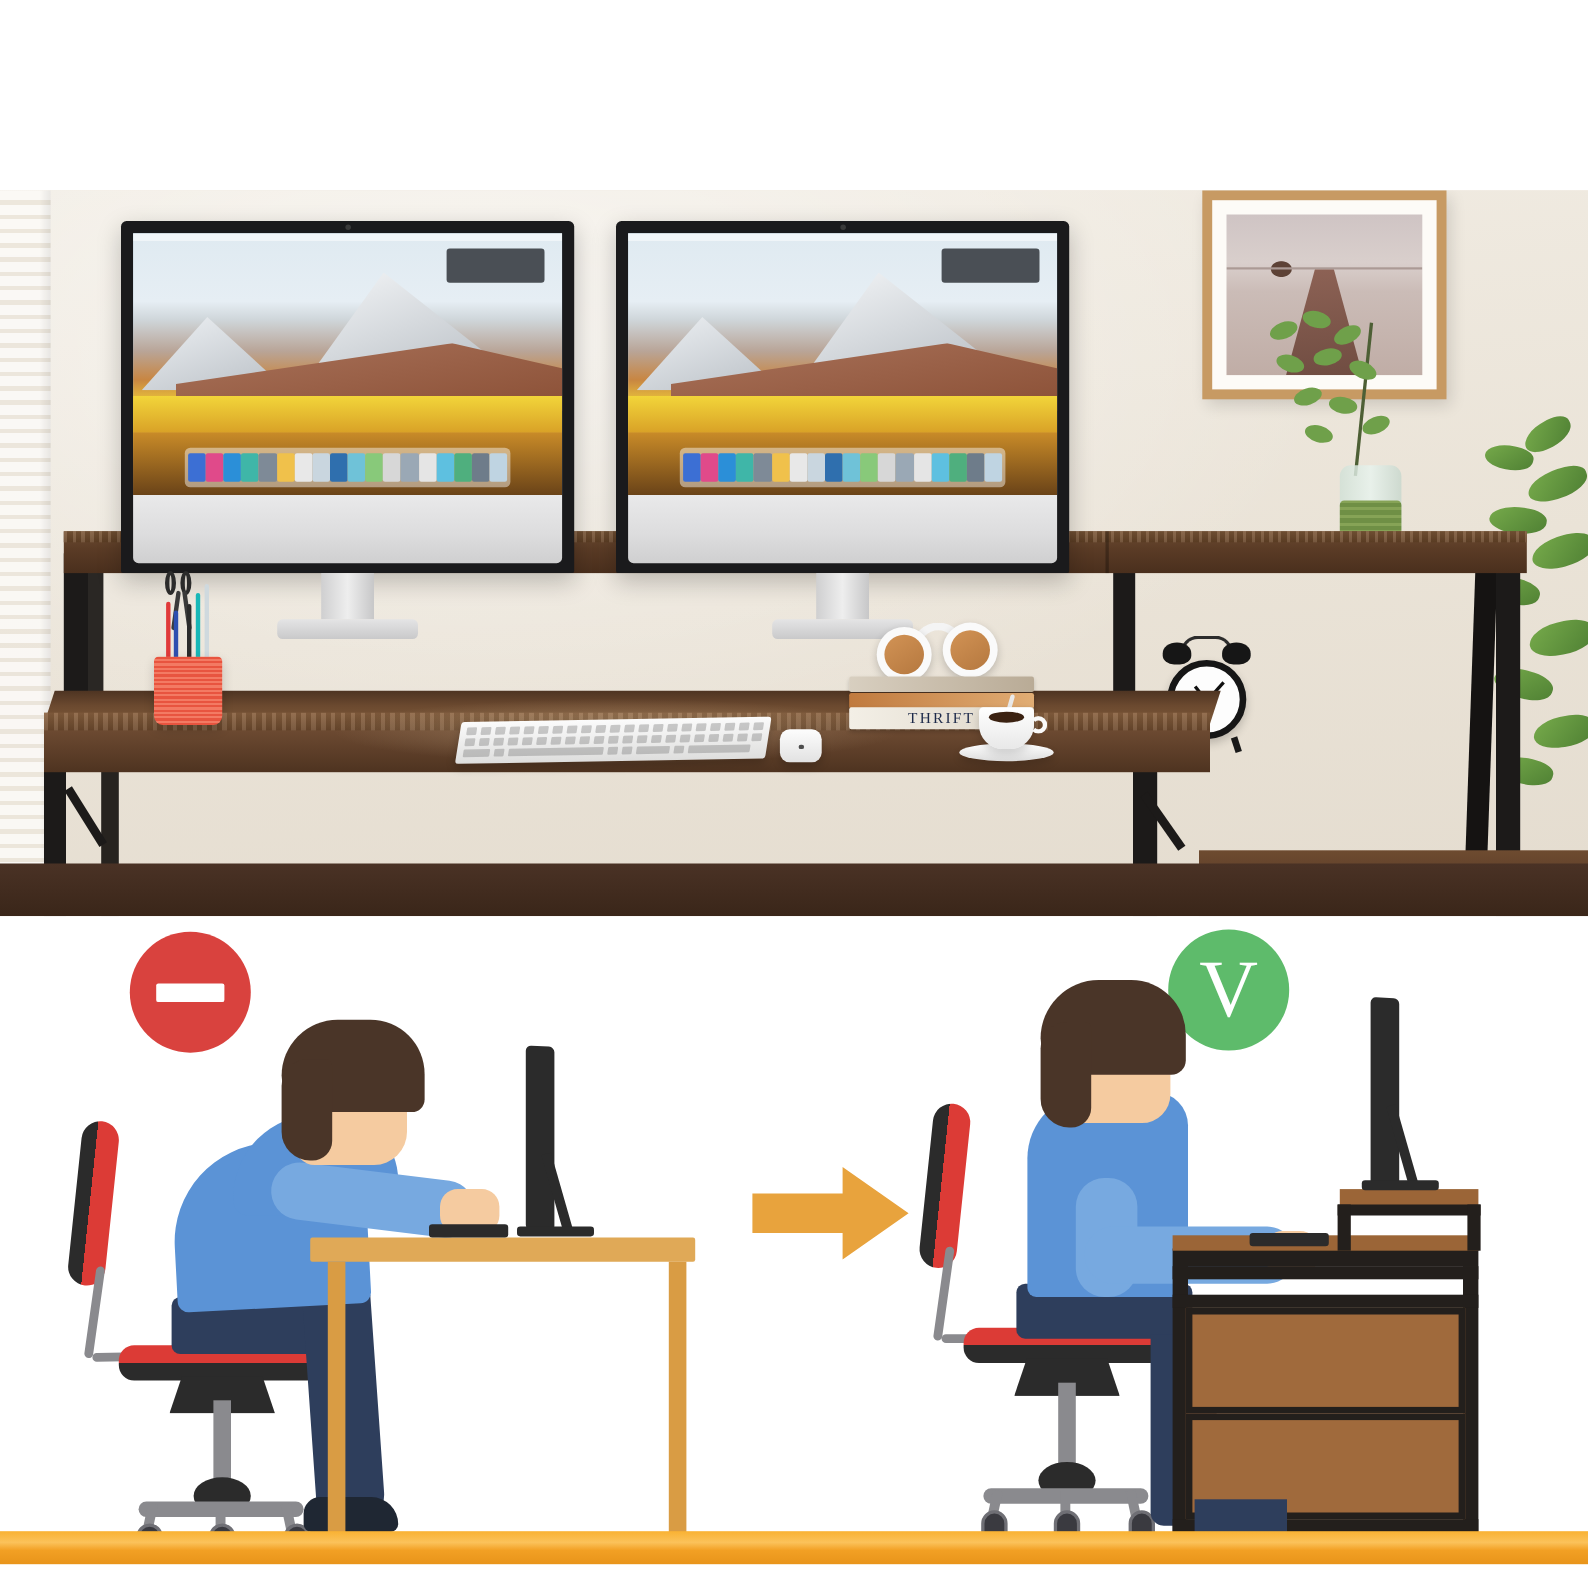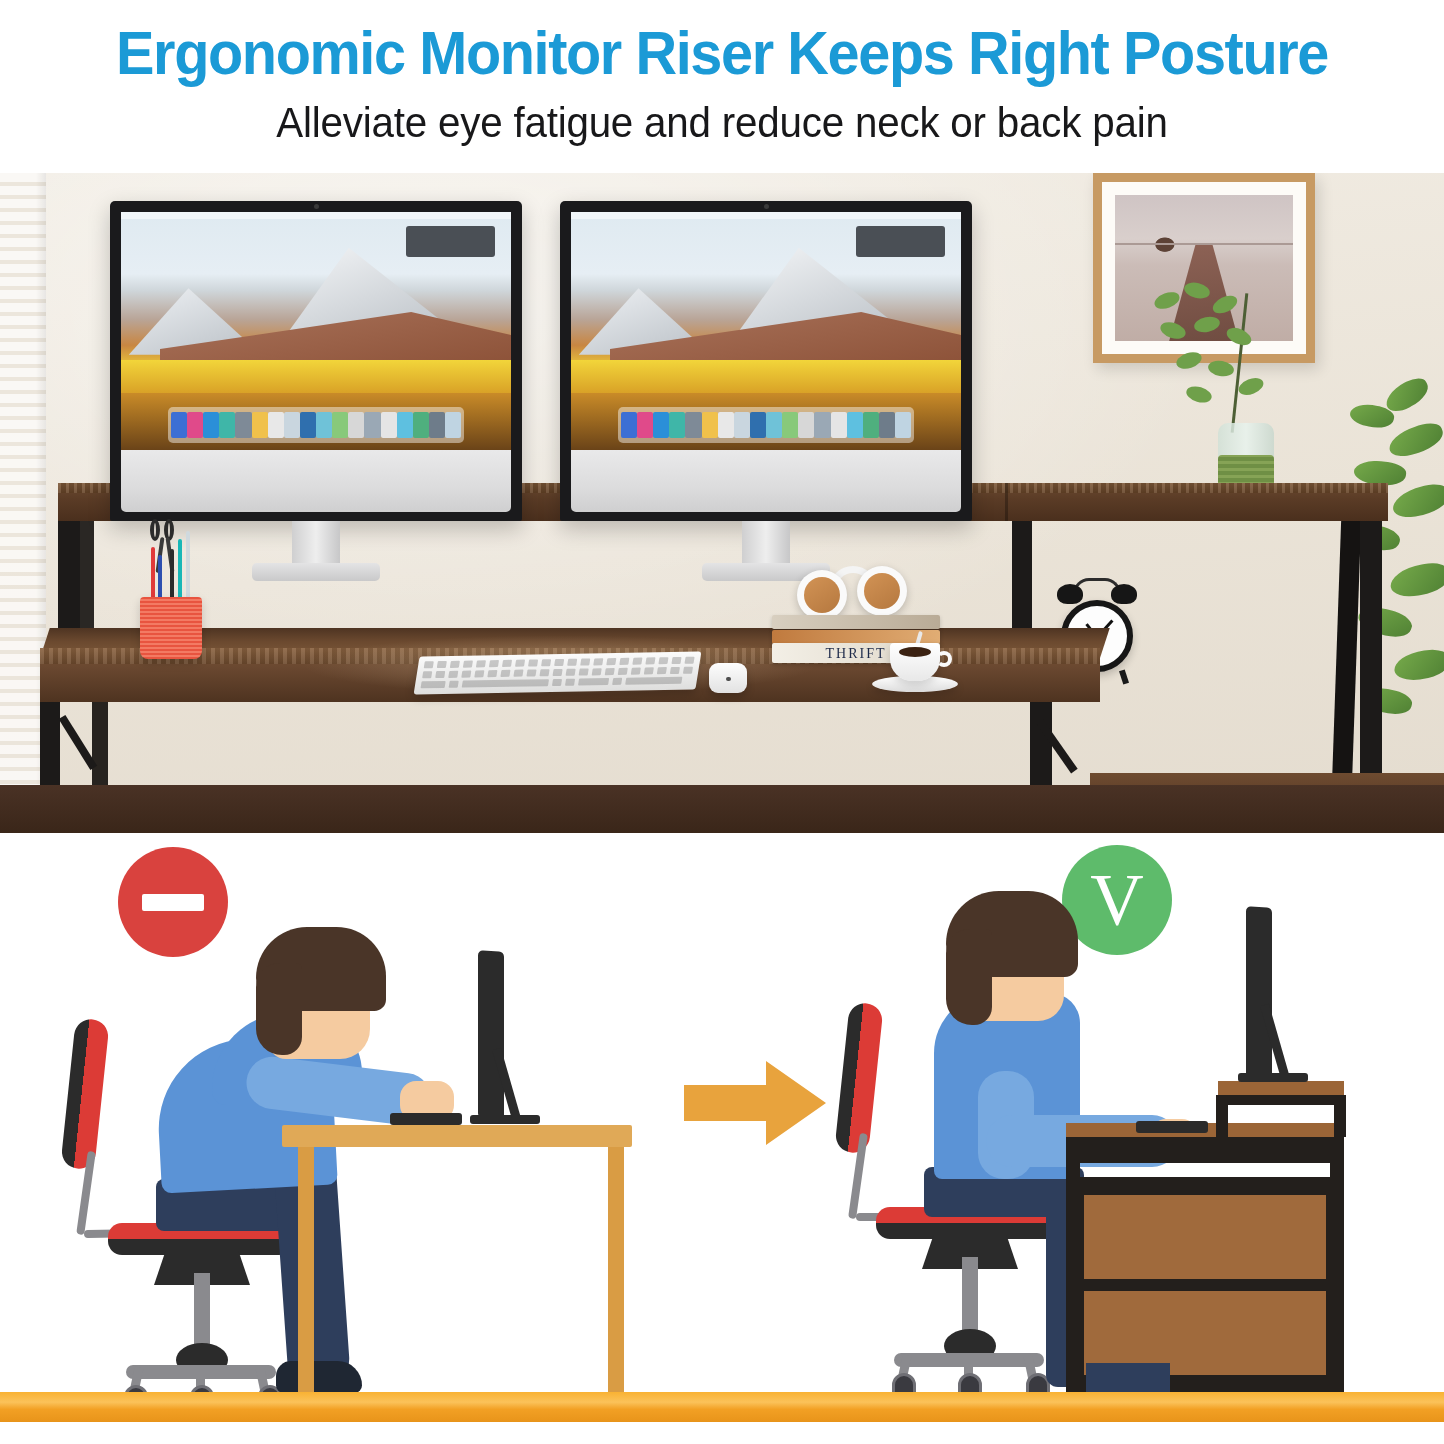--- a/index.html
+++ b/index.html
@@ -262,24 +262,20 @@
   .m-keyboard { position:absolute; height:12px; background:#2b2b2b; border-radius:3px; }
 
   .arrow { position:absolute; left:680px; top:218px; width:150px; height:104px; }
   .arrow svg { width:100%; height:100%; display:block; }
 </style>
 </head>
 <body>
 
 <div id="page">
 
-  <div class="header">
-    <div class="headline">Ergonomic Monitor Riser Keeps Right Posture</div>
-    <div class="subhead">Alleviate eye fatigue and reduce neck or back pain</div>
-  </div>
 
   <div class="photo">
     <div class="wall"></div>
     <div class="wall-shadow"></div>
     <div class="curtain"></div>
 
     <div class="frame">
       <div class="frame-mat">
         <div class="frame-art">
           <div class="art-horizon"></div>

